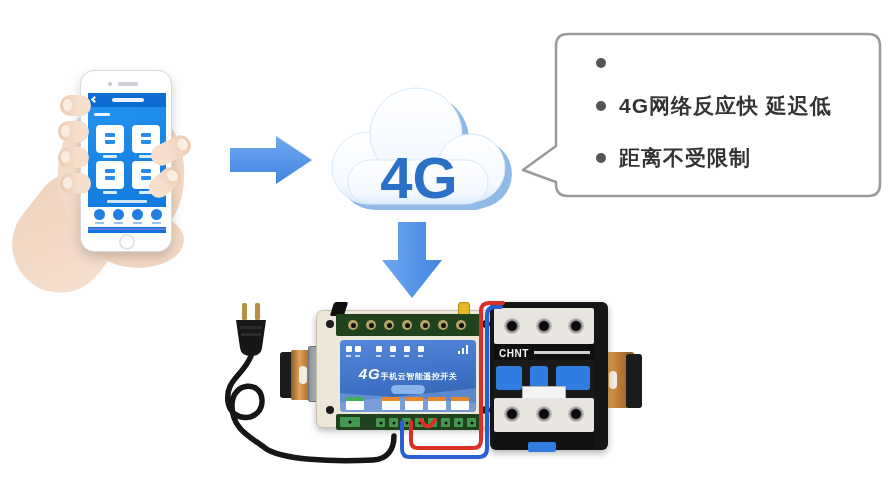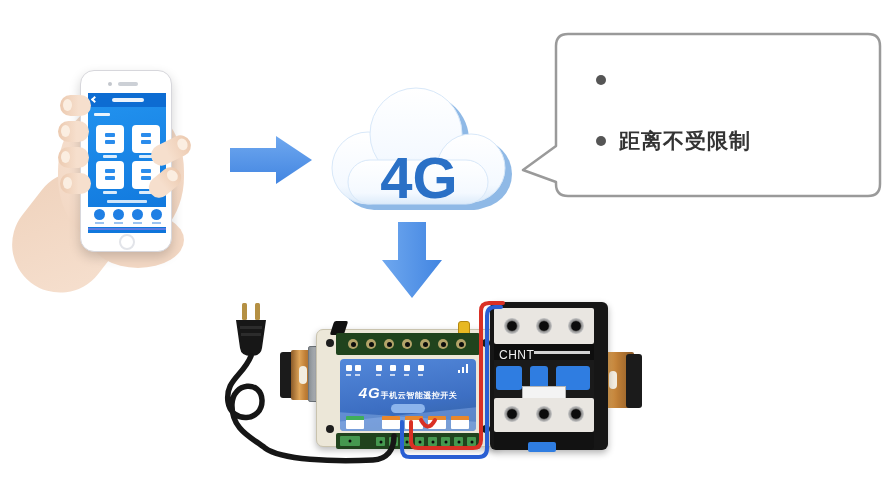--- a/index.html
+++ b/index.html
@@ -50,21 +50,21 @@
   .callout-list li { display:flex; align-items:center; font-size:21px; font-weight:bold; color:#333; letter-spacing:1px; }
   .bullet { display:inline-block; width:10px; height:10px; border-radius:50%; background:#555; margin-right:13px; flex:0 0 auto; }
 
   
   .rail { position:absolute; background:linear-gradient(90deg,#8a5a28,#e0a558 35%,#c07f36 60%,#8a5a28); z-index:1; border-radius:2px; }
   .rail-slot { position:absolute; left:50%; top:50%; transform:translate(-50%,-50%); width:8px; height:18px; background:#f3ede0; border-radius:4px; }
   .rail-stop { position:absolute; background:#1b1b1b; border-radius:3px; z-index:1; }
   .rail-gray { position:absolute; background:linear-gradient(90deg,#898f94,#b8bdc2,#80868c); border:1px solid #6f757b; z-index:1; border-radius:2px; }
 
   
-  .controller { position:absolute; left:316px; top:323px; width:184px; height:126px; z-index:2; }
+  .controller { position:absolute; left:316px; top:304px; width:184px; height:126px; z-index:2; }
   .ctrl-case { position:absolute; left:0; top:6px; width:184px; height:118px; background:#ece7d8;
                border:1px solid #c9c3ae; border-radius:7px; box-shadow:0 3px 7px rgba(0,0,0,.28); }
   .case-screw { position:absolute; width:8px; height:8px; border-radius:50%; background:#1d1d1d; }
   .pcb { position:absolute; background:#20431d; border-radius:2px; }
   .pcb-screw { position:absolute; width:10px; height:10px; border-radius:50%; background:#b3a469; }
   .pcb-screw::after { content:""; position:absolute; left:2.5px; top:2.5px; width:5px; height:5px; border-radius:50%; background:#0d0d0d; }
   .toggle { position:absolute; left:16px; top:-2px; width:14px; height:14px; background:#101010; transform:skewX(-18deg); border-radius:2px; }
   .antenna { position:absolute; left:142px; top:-2px; width:12px; height:26px; background:#e7b822; border:1px solid #b4880f; border-radius:3px; }
   .panel { position:absolute; left:24px; top:36px; width:136px; height:72px; border-radius:4px; overflow:hidden;
            background:linear-gradient(172deg,#5388da 0%, #3d6fc3 60%, #33619f 100%); }
@@ -84,21 +84,21 @@
   .term::after { content:""; position:absolute; left:50%; top:50%; transform:translate(-50%,-50%); width:3px; height:3px; border-radius:50%; background:#0a0a0a; }
 
   
   .contactor { position:absolute; left:480px; top:296px; width:136px; height:162px; z-index:2; }
   .cont-body { position:absolute; left:10px; top:6px; width:118px; height:148px; background:#161616;
                border-radius:6px; box-shadow:0 3px 7px rgba(0,0,0,.3); }
   .cont-band-light { position:absolute; left:14px; width:100px; background:#e9e6e1; border-radius:2px; }
   .cont-screw { position:absolute; width:16px; height:16px; border-radius:50%;
                 background:radial-gradient(circle at 50% 50%, #0c0c0c 0 38%, #8f8f8f 50%, #c9c9c9 70%, #777 100%); }
   .brand-band { position:absolute; left:14px; top:48px; width:100px; height:16px; background:#0e0e0e; }
-  .brand-txt { position:absolute; left:5px; top:4px; color:#f2f2f2; font-size:12px; font-weight:normal; letter-spacing:.5px; }
+  .brand-txt { position:absolute; left:5px; top:4px; color:#f2f2f2; font-size:10px; font-weight:bold; letter-spacing:.5px; }
   .brand-stripe { position:absolute; left:40px; top:7px; width:56px; height:3px; background:#cfcfcf; }
   .cont-mid { position:absolute; left:14px; top:64px; width:100px; height:38px; background:#1a1a1a; }
   .blue-bit { position:absolute; top:6px; height:24px; background:#2f7de1; border-radius:3px; }
   .cont-label { position:absolute; left:28px; top:26px; width:44px; height:14px; background:#f4f4f4; border:1px solid #b5b5b5; }
   .cont-feet { position:absolute; left:14px; top:136px; width:100px; height:18px; background:#121212; border-radius:0 0 4px 4px; }
   .cont-clip { position:absolute; left:34px; top:10px; width:28px; height:10px; background:#2f7de1; border-radius:2px; }
 
   svg { display:block; }
 </style>
 </head>
@@ -202,20 +202,24 @@
 
   <svg class="abs" style="left:518px;top:30px;" width="370" height="172" viewBox="0 0 370 172">
     <path d="M50,4 L350,4 Q362,4 362,16 L362,154 Q362,166 350,166 L50,166 Q38,166 38,154 L38,152 L5,140 L38,116 L38,16 Q38,4 50,4 Z" fill="#ffffff" stroke="#9a9a9a" stroke-width="2.5" stroke-linejoin="round"></path>
   </svg>
   <ul class="callout-list">
     <li>
       <span class="bullet"></span>
     </li>
     <li>
       <span class="bullet"></span>
+      <span>4G网络反应快 延迟低</span>
+    </li>
+    <li>
+      <span class="bullet"></span>
       <span>距离不受限制</span>
     </li>
   </ul>
 
   <svg class="abs" style="left:380px;top:218px;" width="64" height="84" viewBox="0 0 64 84">
     <defs>
       <linearGradient id="ag2" x1="0" y1="0" x2="1" y2="0">
         <stop offset="0" stop-color="#6fa8ef"></stop>
           <stop offset="1" stop-color="#4285e1"></stop>
       </linearGradient>

